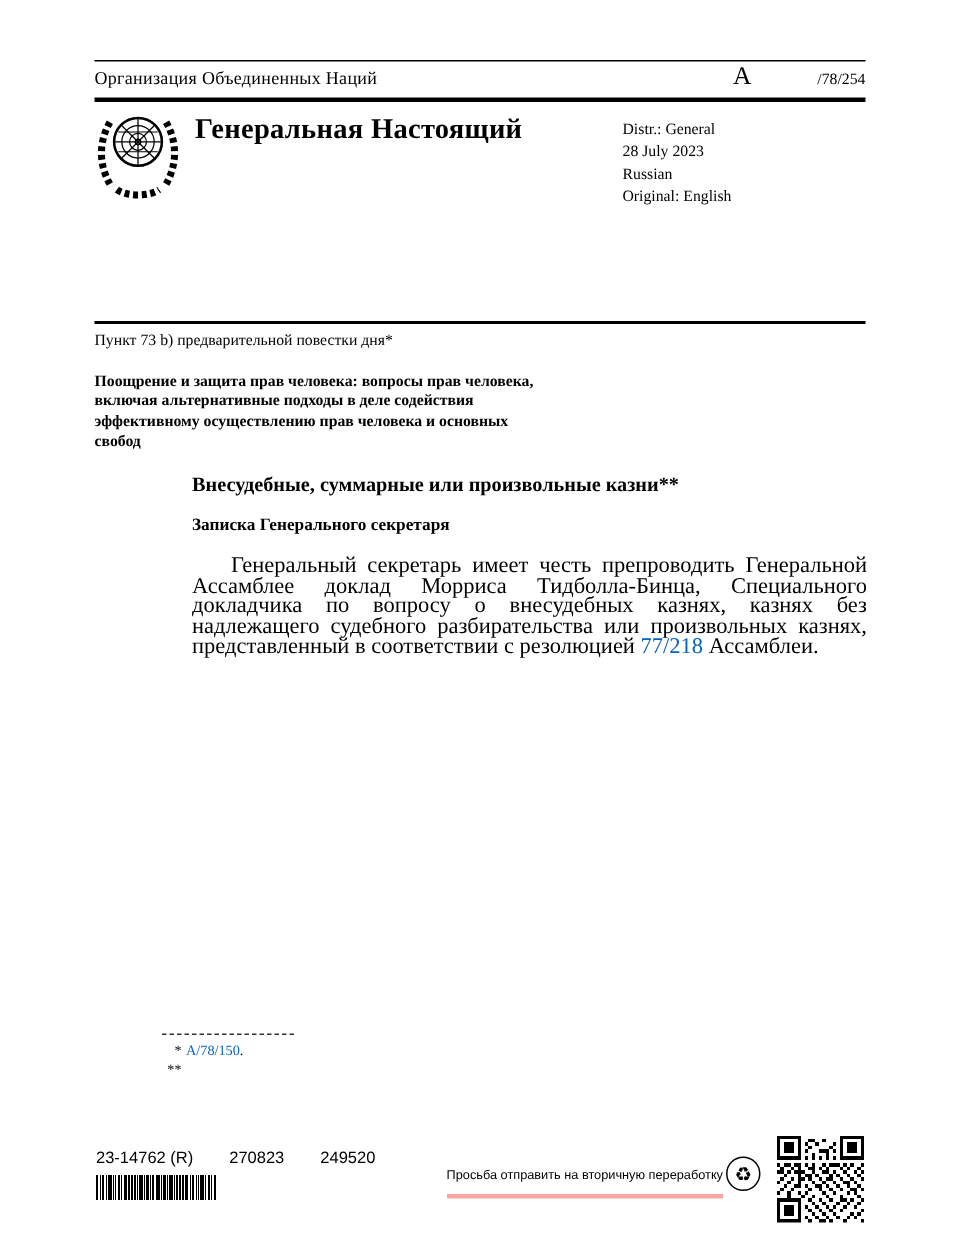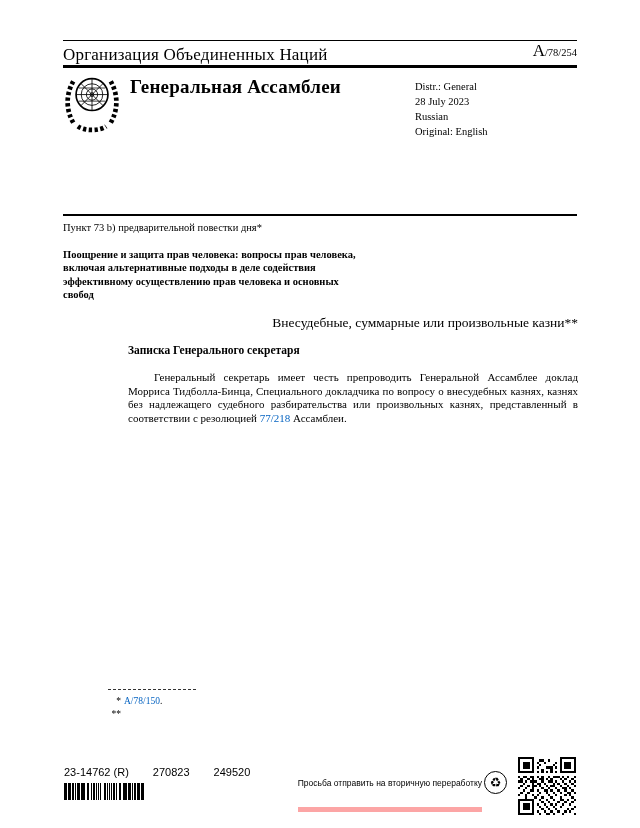--- a/index.html
+++ b/index.html
@@ -13,25 +13,25 @@
     color: #000;
     overflow: hidden;
   }
   .rule { position: absolute; left: 63px; right: 63px; background: #000; }
   .rule-top   { top: 40px;  height: 1px; }
   .rule-heavy { top: 65px;  height: 3px; }
   .rule-mid   { top: 214px; height: 2px; }
 
   .org-name {
     position: absolute; left: 63px; top: 45px;
-    font-size: 17px; letter-spacing: 0.2px;
+    font-size: 12px; letter-spacing: 0.2px;
   }
   .doc-symbol { position: absolute; right: 63px; top: 41px; white-space: nowrap; }
   .doc-symbol .letter { font-size: 17px; }
-  .doc-symbol .number { font-size: 10.5px; }
+  .doc-symbol .number { font-size: 10.5px; margin-left: 44px; }
 
   .emblem { position: absolute; left: 62px; top: 70px; width: 60px; height: 66px; }
 
   .assembly-title {
     position: absolute; left: 130px; top: 76px;
     font-size: 19px; font-weight: bold; letter-spacing: 0.2px;
   }
 
   .distr-block {
     position: absolute; left: 415px; top: 79px;
@@ -41,29 +41,29 @@
   .session-block {
     position: absolute; left: 63px; top: 221px; width: 308px;
     font-size: 10.5px; line-height: 13.5px;
   }
   .session-title { font-weight: bold; }
   .agenda-item { font-weight: normal; }
   .agenda-title { font-weight: bold; margin-top: 13px; }
 
   .report-title {
     position: absolute; left: 128px; top: 315px; width: 450px;
-    font-size: 13.5px; font-weight: normal; text-align: right;
+    font-size: 13.5px; font-weight: bold;
   }
   .note-subtitle {
     position: absolute; left: 128px; top: 344px; width: 450px;
     font-size: 11.5px; font-weight: bold;
   }
   .body-paragraph {
     position: absolute; left: 128px; top: 371px; width: 450px;
-    font-size: 11px; line-height: 13.6px;
+    font-size: 15px; line-height: 13.6px;
     text-align: justify; text-indent: 26px;
   }
   a.doc-link { color: #0563c1; text-decoration: none; }
 
   .footnotes {
     position: absolute; left: 108px; top: 689px; width: 400px;
     font-size: 9.5px; line-height: 11.6px;
   }
   .fn-sep { width: 88px; height: 0; border-top: 1px dashed #333; margin-bottom: 6px; }
   .fn { position: relative; padding-left: 16px; margin-bottom: 1px; }
@@ -73,21 +73,21 @@
     position: absolute; left: 64px; top: 766px;
     font-family: "Liberation Sans", sans-serif; font-size: 11px; white-space: nowrap;
   }
   .job-line span { margin-right: 24px; }
 
   .barcode { position: absolute; left: 64px; top: 783px; width: 80px; height: 17px; }
 
   .recycle-note {
     position: absolute; right: 158px; top: 778px;
     font-family: "Liberation Sans", sans-serif; font-size: 8.5px;
-    border-bottom: 5px solid #fca5a5; padding-bottom: 19px; white-space: nowrap;
+    border-bottom: 3px solid #fca5a5; padding-bottom: 8px; white-space: nowrap;
   }
   .recycle-icon {
     position: absolute; left: 484px; top: 771px;
     width: 23px; height: 23px; border: 1.2px solid #000; border-radius: 50%;
     display: flex; align-items: center; justify-content: center;
     font-size: 13px; line-height: 1;
   }
   .qr-code { position: absolute; left: 518px; top: 757px; width: 58px; height: 58px; }
 </style>
 </head>
@@ -120,21 +120,21 @@
         <line x1="18" y1="33" x2="46" y2="33" stroke-width="0.8"></line>
       </g>
       <g stroke="#000" fill="none" stroke-width="5" stroke-dasharray="3.5 2.6">
         <path d="M12,56 C4,42 4,26 12,12"></path>
         <path d="M52,56 C60,42 60,26 52,12"></path>
         <path d="M17,60 C24,65 40,65 47,60"></path>
       </g>
     </svg>
   </div>
 
-  <div class="assembly-title">Генеральная Ассамблеи</div>
+  <div class="assembly-title">Генеральная Настоящий</div>
 
   <div class="distr-block">
     <div>Distr.: General</div>
     <div>28 July 2023</div>
     <div>Russian</div>
     <div>Original: English</div>
   </div>
 
   <div class="rule rule-mid"></div>
 

